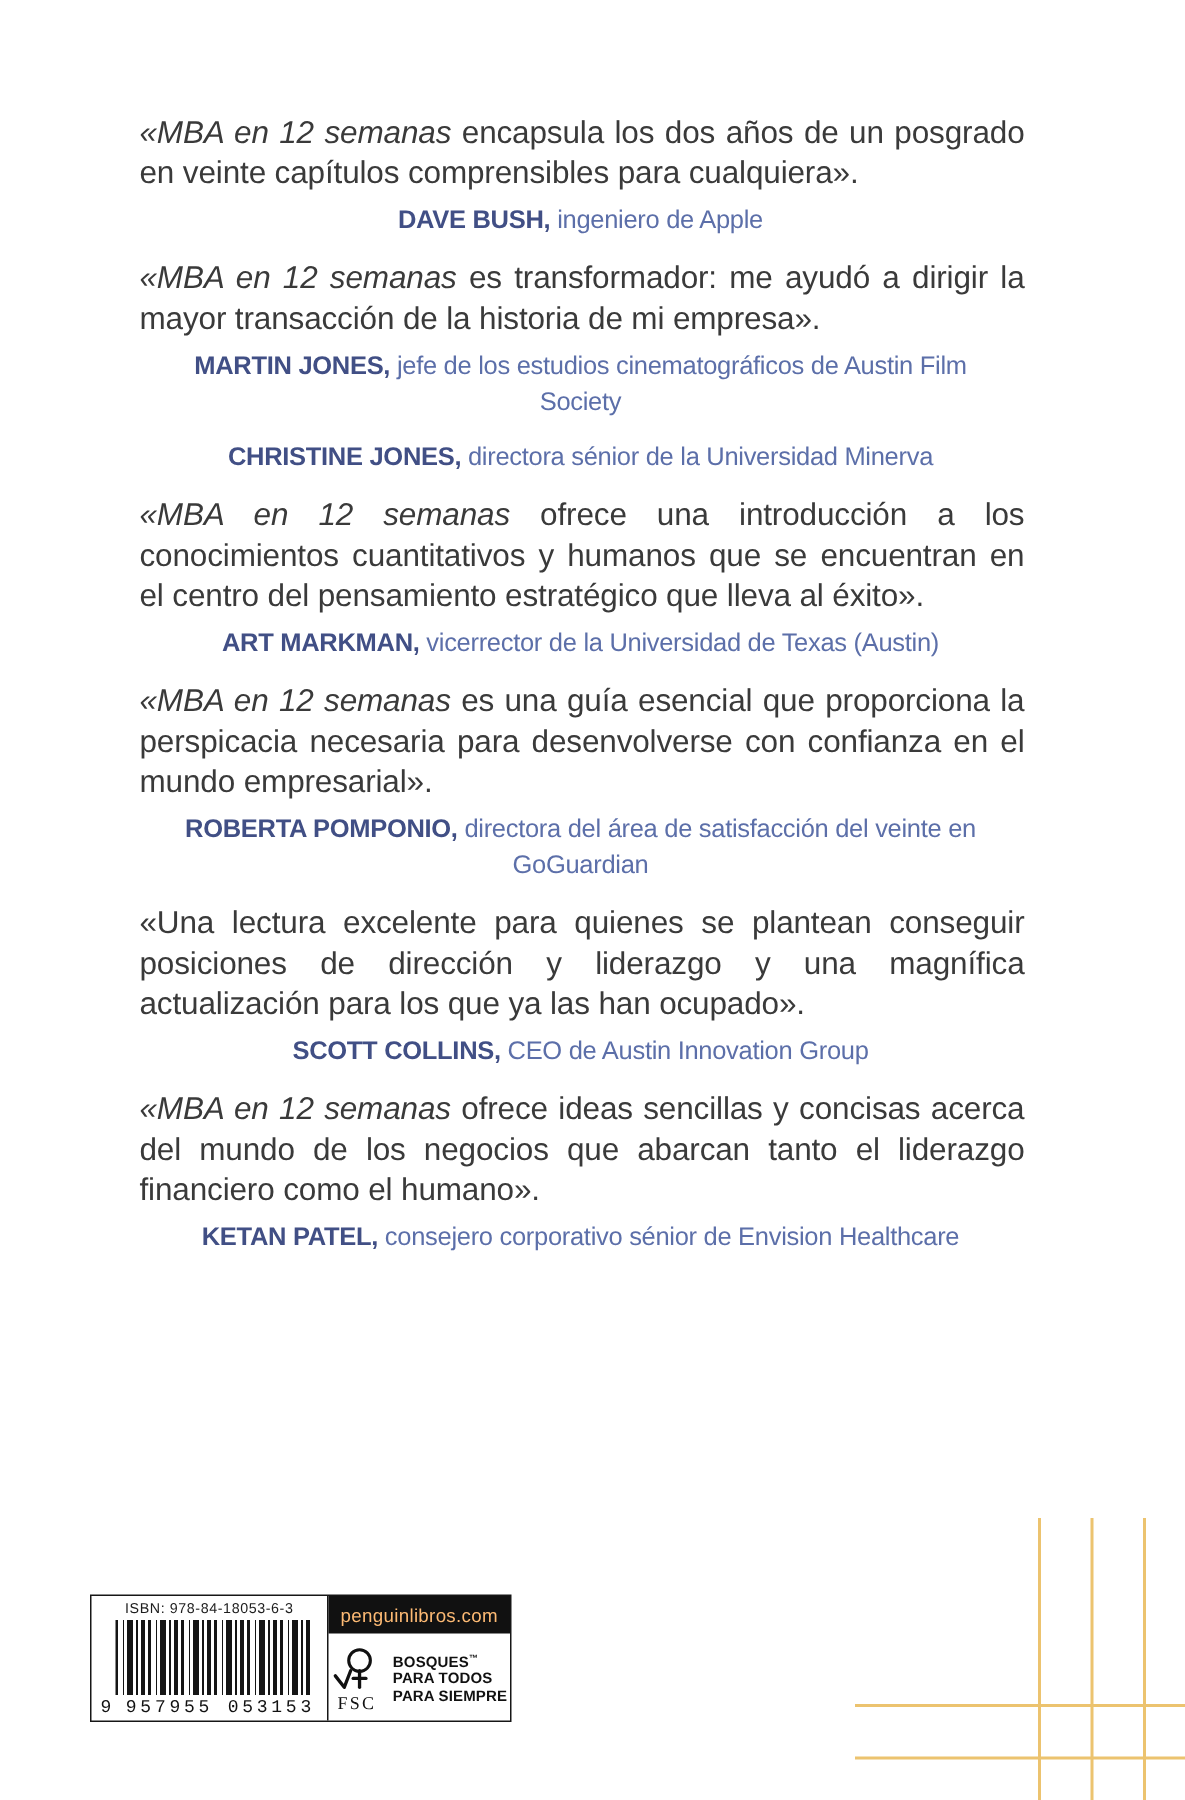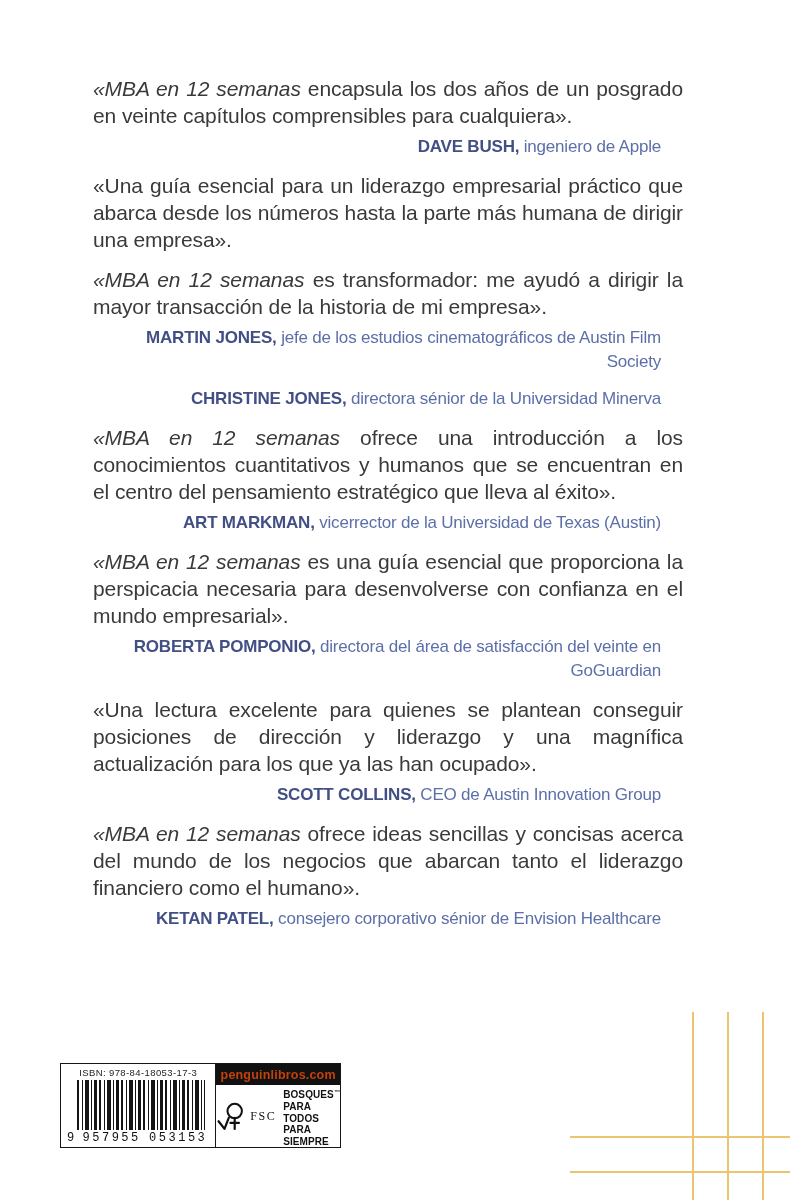--- a/index.html
+++ b/index.html
@@ -14,21 +14,21 @@
   
   .quotes { position: absolute; left: 93px; top: 75px; width: 590px; }
   .quote-block { margin-bottom: 13px; }
   .quote-text {
     font-size: 21px; line-height: 27px; letter-spacing: -0.1px;
     color: #3a3a3a; text-align: justify;
   }
   .quote-text em { font-style: italic; }
   .attribution {
     margin-top: 6px; padding-right: 22px;
-    text-align: right; font-size: 17px; line-height: 24px;
+    text-align: center; font-size: 17px; line-height: 24px;
     color: #5c6fa9; letter-spacing: -0.2px; margin-left: 20px;
   }
   .attr-name { font-weight: bold; color: #414f85; }
 
   
   .footer-box {
     position: absolute; left: 60px; top: 1063px; width: 281px; height: 85px;
     border: 1.5px solid #161616; background: #ffffff; display: flex;
   }
   .barcode-cell { width: 157px; padding: 3px 6px 2px; display: flex; flex-direction: column; }
@@ -46,26 +46,26 @@
       #151515 17px 20px, #ffffff 20px 22px);
   }
   .barcode-digits {
     display: flex; justify-content: space-between; align-items: flex-end;
     font-family: "Liberation Mono", monospace; font-size: 12px; color: #111;
     padding: 1px 2px 0 0;
   }
   .barcode-digits .grp { letter-spacing: 2.5px; }
   .publisher-cell { flex: 1; border-left: 1.5px solid #161616; display: flex; flex-direction: column; }
   .site-bar {
-    height: 25px; background: #111111; color: #c2410c;
-    font-size: 12.5px; font-weight: bold; letter-spacing: 0.2px;
+    height: 25px; background: #111111; color: #fdba74;
+    font-size: 12.5px; font-weight: normal; letter-spacing: 0.2px;
     display: flex; align-items: center; justify-content: center;
   }
   .fsc-row { flex: 1; display: flex; align-items: center; justify-content: center; gap: 7px; padding-top: 2px; }
-  .fsc-logo { display: flex; flex-direction: row; align-items: center; }
+  .fsc-logo { display: flex; flex-direction: column; align-items: center; }
   .fsc-word { font-family: "Liberation Serif", serif; font-size: 12px; letter-spacing: 1.5px; color: #111; margin-top: -2px; }
   .fsc-text { font-size: 10px; font-weight: bold; line-height: 11.5px; color: #111; letter-spacing: 0.1px; }
   .fsc-text sup { font-size: 6px; vertical-align: super; }
 
   
   .gridline { position: absolute; background: #ecc36f; }
   .gl-v { width: 2px; top: 1012px; height: 188px; }
   .gl-v1 { left: 692px; } .gl-v2 { left: 727px; } .gl-v3 { left: 762px; }
   .gl-h { height: 2px; left: 570px; width: 220px; }
   .gl-h1 { top: 1136px; } .gl-h2 { top: 1171px; }
@@ -76,21 +76,20 @@
 <div class="page">
 
   <main class="quotes">
 
     <section class="quote-block">
       <p class="quote-text"><em>«MBA en 12 semanas</em><span> encapsula los dos años de un posgrado en veinte capítulos comprensibles para cualquiera».</span></p>
       <p class="attribution"><span class="attr-name">DAVE BUSH,</span><span class="attr-role"> ingeniero de Apple</span></p>
     </section>
 
     <section class="quote-block">
-      <p class="quote-text"><em></em><span>«Una guía esencial para un liderazgo empresarial práctico que abarca desde los números hasta la parte más humana de dirigir una empresa».</span></p>
     </section>
 
     <section class="quote-block">
       <p class="quote-text"><em>«MBA en 12 semanas</em><span> es transformador: me ayudó a dirigir la mayor transacción de la historia de mi empresa».</span></p>
       <p class="attribution"><span class="attr-name">MARTIN JONES,</span><span class="attr-role"> jefe de los estudios cinematográficos de Austin Film Society</span></p>
     </section>
 
     <section class="quote-block">
       <p class="attribution"><span class="attr-name">CHRISTINE JONES,</span><span class="attr-role"> directora sénior de la Universidad Minerva</span></p>
     </section>
@@ -112,21 +111,21 @@
 
     <section class="quote-block">
       <p class="quote-text"><em>«MBA en 12 semanas</em><span> ofrece ideas sencillas y concisas acerca del mundo de los negocios que abarcan tanto el liderazgo financiero como el humano».</span></p>
       <p class="attribution"><span class="attr-name">KETAN PATEL,</span><span class="attr-role"> consejero corporativo sénior de Envision Healthcare</span></p>
     </section>
 
   </main>
 
   <div class="footer-box">
     <div class="barcode-cell">
-      <div class="isbn-label">ISBN: 978-84-18053-17-3</div>
+      <div class="isbn-label">ISBN: 978-84-18053-6-3</div>
       <div class="barcode-bars"></div>
       <div class="barcode-digits">
         <span>9</span>
         <span class="grp">957955</span>
         <span class="grp">053153</span>
       </div>
     </div>
     <div class="publisher-cell">
       <div class="site-bar">penguinlibros.com</div>
       <div class="fsc-row">

